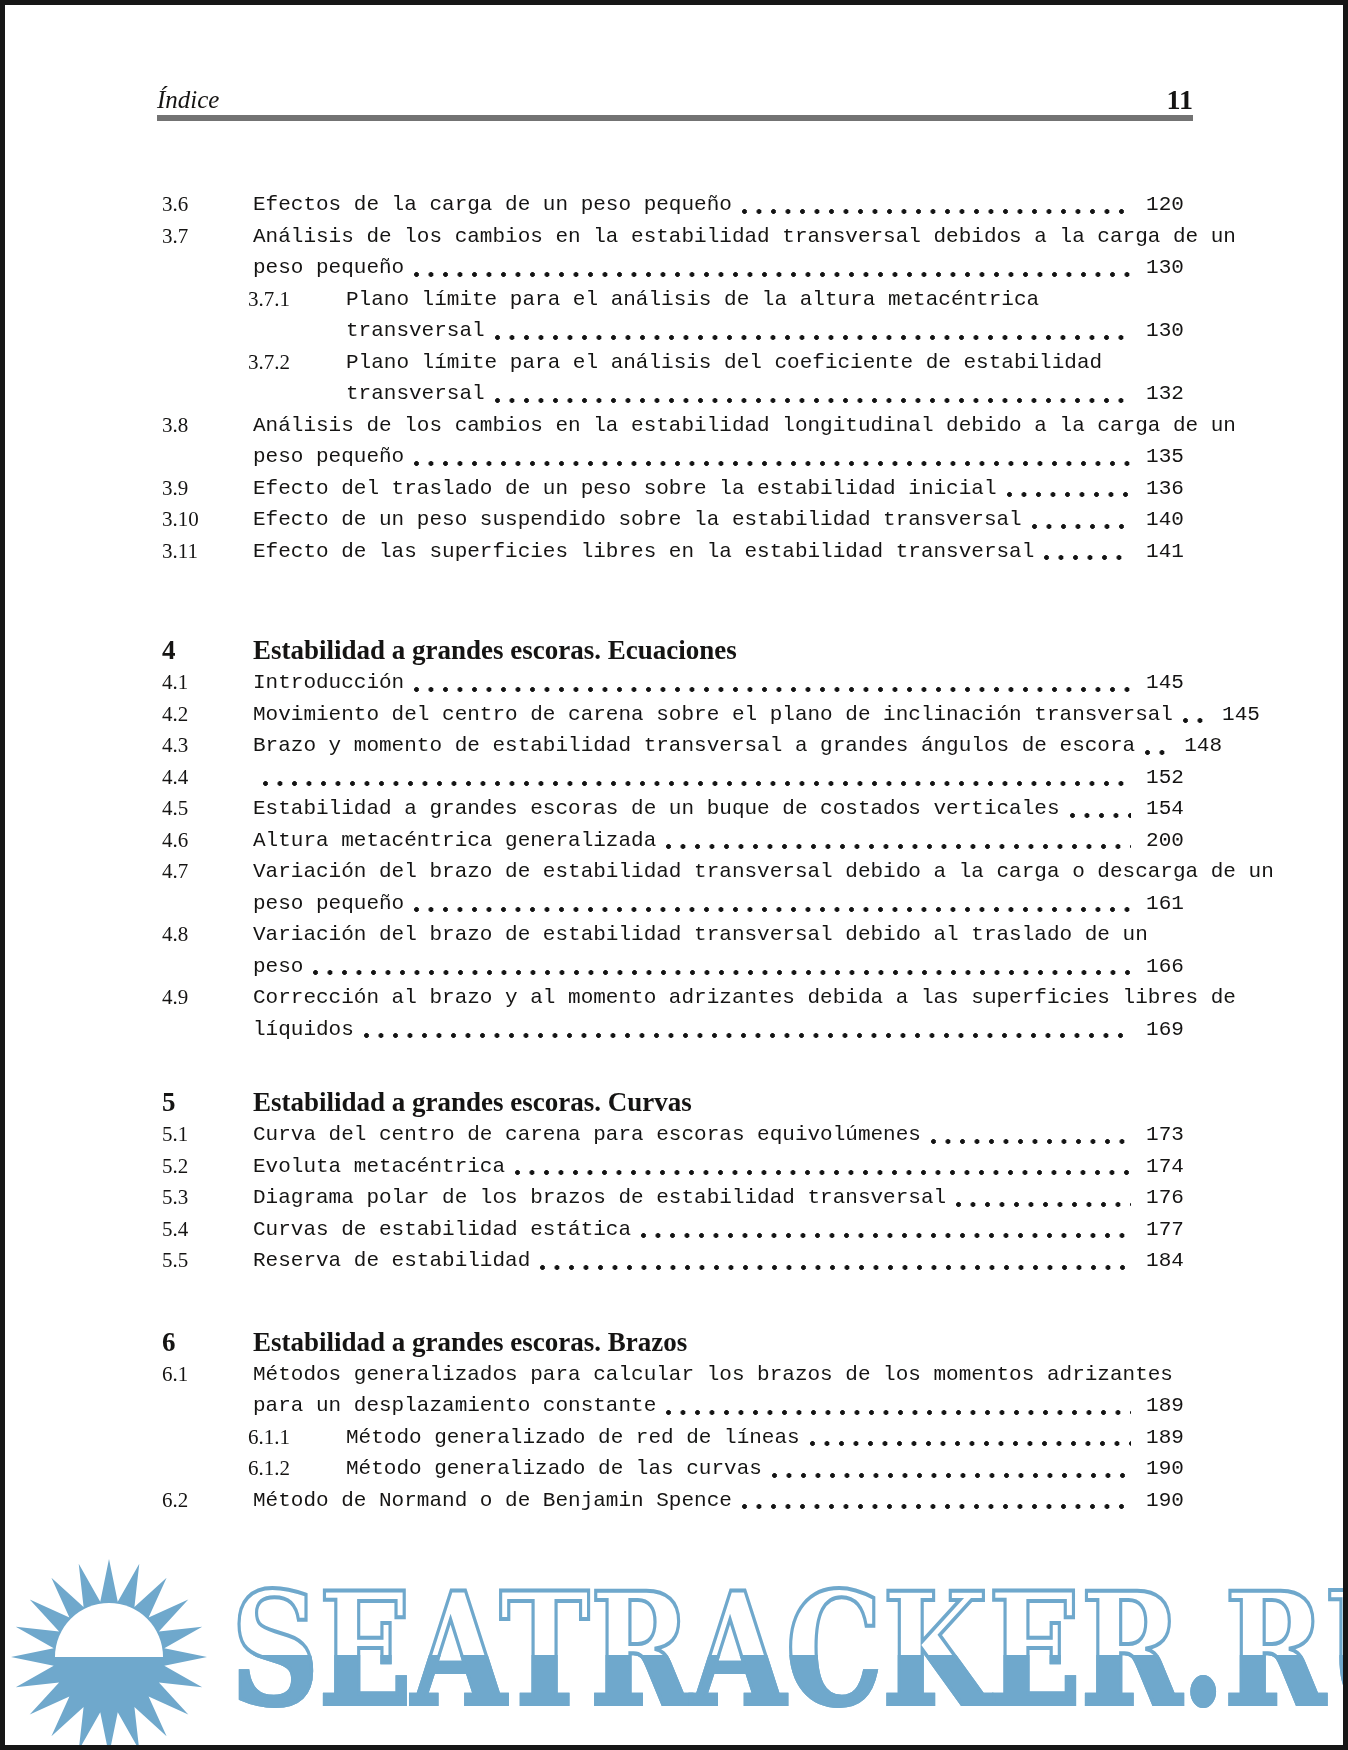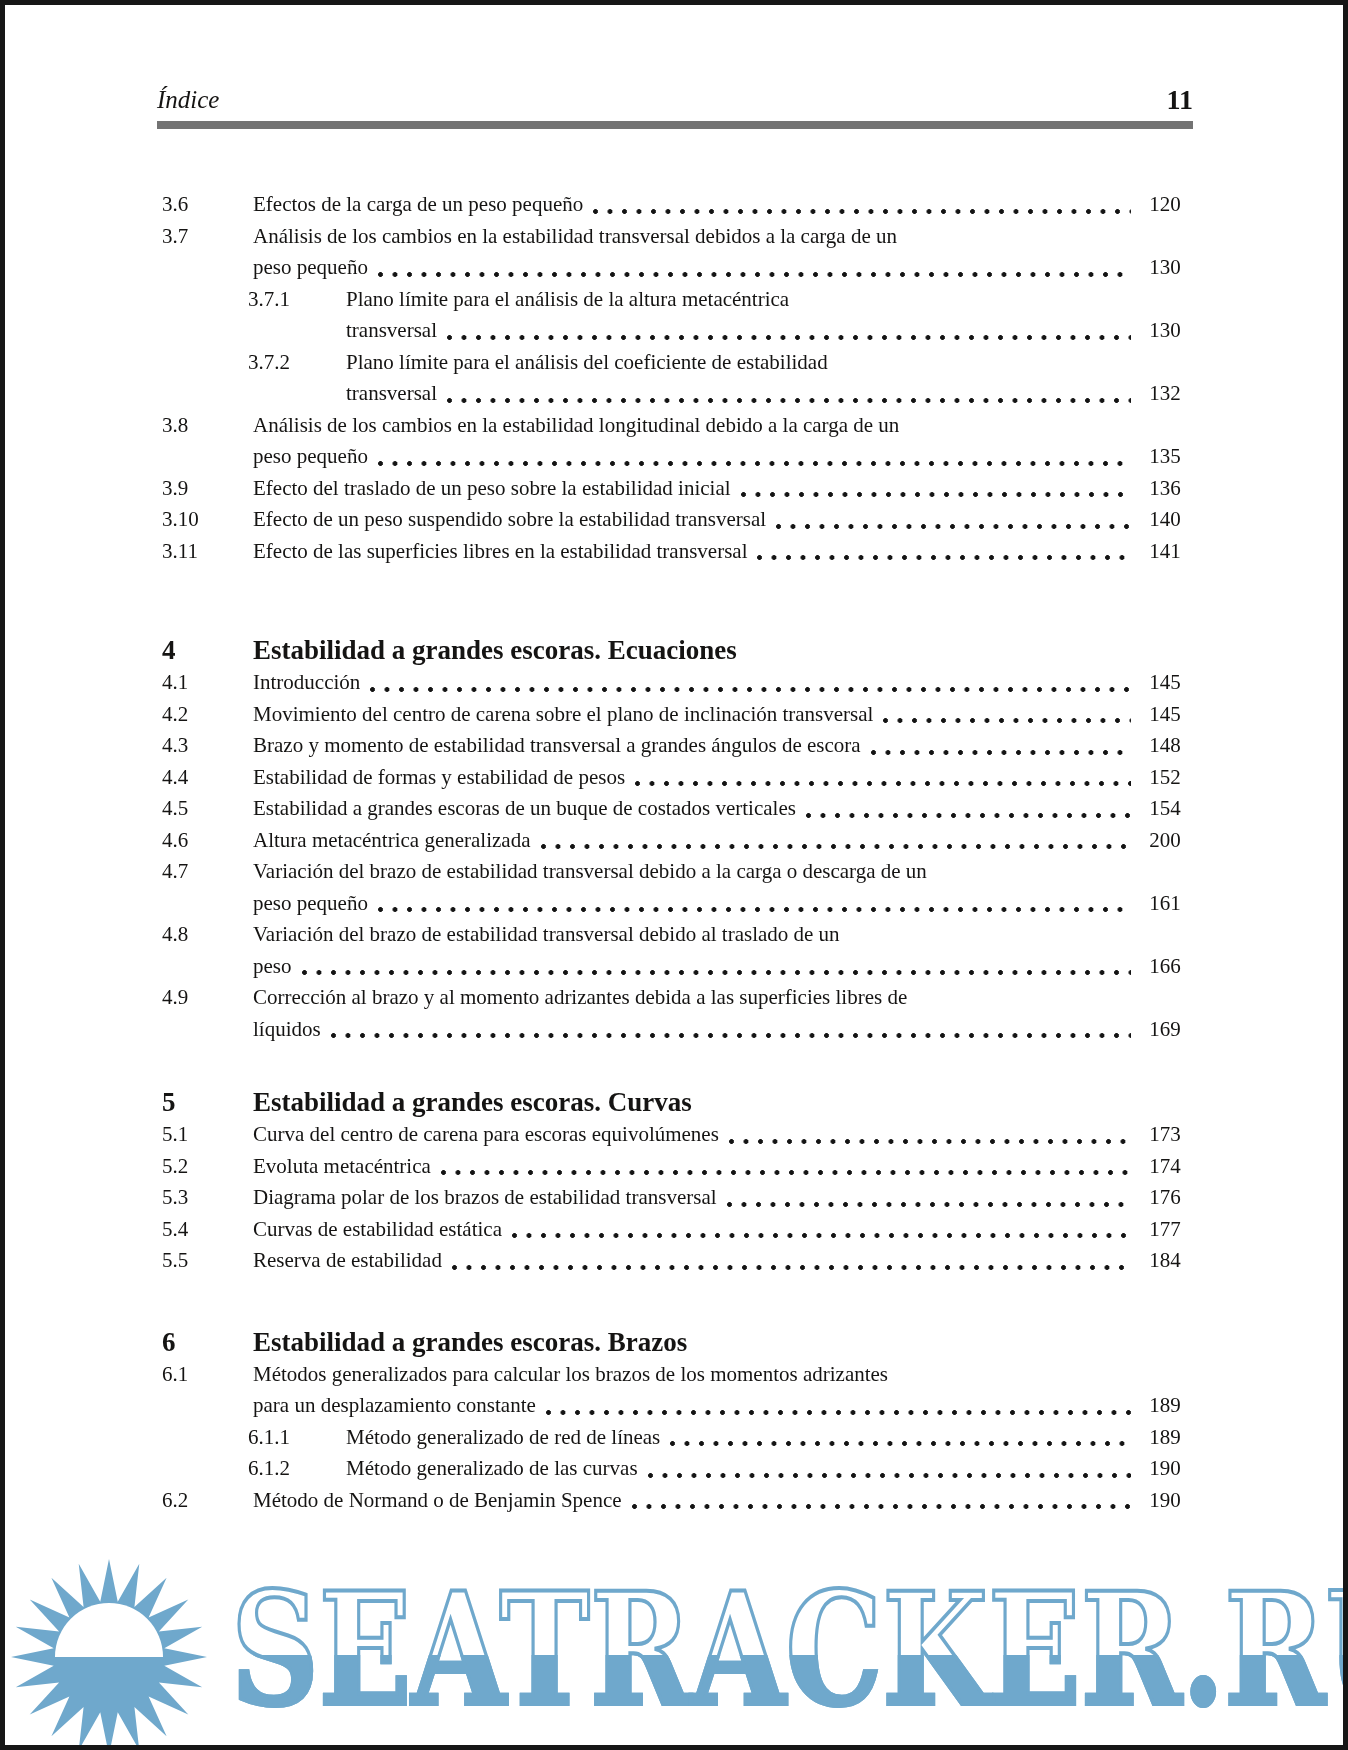--- a/index.html
+++ b/index.html
@@ -10,42 +10,41 @@
     border:5px solid #161616;
     box-sizing:border-box;
     overflow:hidden;
     font-family:"Liberation Serif", serif;
     color:#151413;
   }
   
   .header {
     position:absolute; top:80px; left:152px; right:150px;
     display:flex; justify-content:space-between; align-items:flex-end;
-    border-bottom:8px solid #737373;
-    padding-bottom:6px;
+    border-bottom:6px solid #737373;
   }
   .header .hdr-title { font-style:italic; font-size:25px; line-height:30px; }
   .header .hdr-page  { font-weight:bold; font-size:28px; line-height:30px; }
 
   
   .toc { position:absolute; top:184px; left:157px; right:150px; }
   .section { display:block; }
   .heading {
     display:flex; font-weight:bold; font-size:27px; line-height:34px;
     white-space:nowrap;
   }
   .heading .num { flex:0 0 91px; }
   .toc .section:nth-child(2) .heading { margin-top:66px; }
   .toc .section:nth-child(3) .heading { margin-top:40px; }
   .toc .section:nth-child(4) .heading { margin-top:48px; }
 
   .item { display:flex; font-size:21px; line-height:31.5px; }
   .item .num { flex:0 0 91px; }
   .item.level2 .num { flex:0 0 98px; margin-left:86px; }
-  .item .lines { flex:1 1 auto; min-width:0; }
+  .item .lines { flex:1 1 auto; min-width:0;font-family:Liberation Mono, monospace; }
   .line { display:flex; white-space:nowrap; }
   .line .txt { flex:0 1 auto; }
   .leader {
     flex:1 1 30px; min-width:24px;
     align-self:flex-end;
     height:7px; margin:0 6px 6px 10px;
     background-image:radial-gradient(circle at 2.5px 3.5px, #141414 2.1px, rgba(0,0,0,0) 2.7px);
     background-size:14.5px 7px;
     background-repeat:repeat-x;
   }
@@ -208,21 +207,20 @@
               <span class="txt">Brazo y momento de estabilidad transversal a grandes ángulos de escora</span>
               <span class="leader"></span>
               <span class="pg">148</span>
             </div>
           </div>
         </div>
         <div class="item level1">
           <span class="num">4.4</span>
           <div class="lines">
             <div class="line">
-              <span class="txt">Estabilidad de formas y estabilidad de pesos</span>
               <span class="leader"></span>
               <span class="pg">152</span>
             </div>
           </div>
         </div>
         <div class="item level1">
           <span class="num">4.5</span>
           <div class="lines">
             <div class="line">
               <span class="txt">Estabilidad a grandes escoras de un buque de costados verticales</span>

